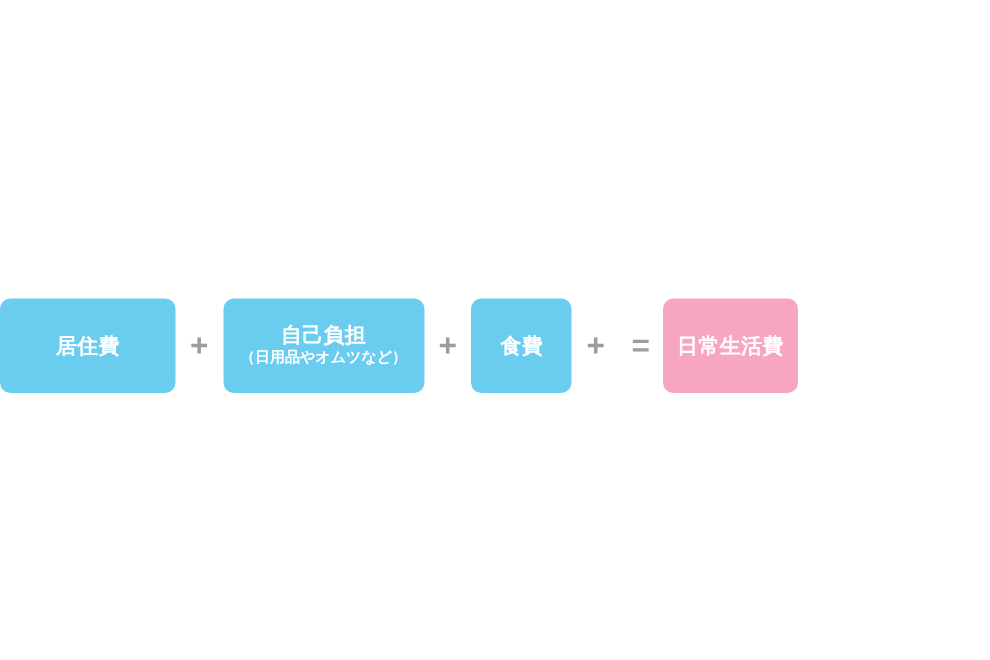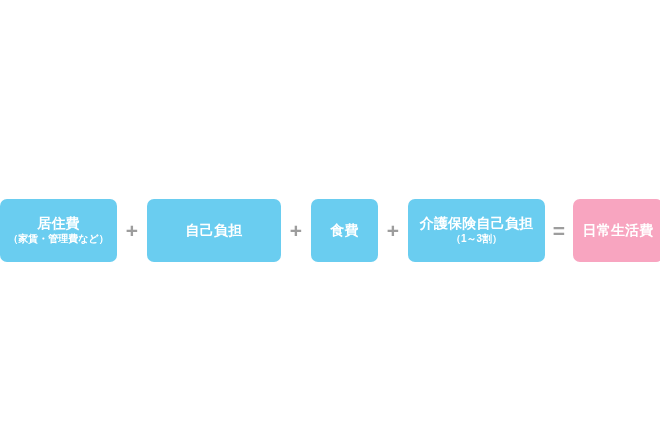--- a/index.html
+++ b/index.html
@@ -106,41 +106,37 @@
 </style>
 </head>
 <body>
 
 <div id="diagram-stage">
 
   <div id="equation-row">
 
     <div id="box-housing" class="term-box blue">
       <div class="term-title">居住費</div>
-      <div class="term-sub">（家賃・管理費など）</div>
     </div>
 
     <div class="operator plus-op">+</div>
 
     <div id="box-daily-living" class="term-box blue">
       <div class="term-title">自己負担</div>
+      <div class="term-sub">（日用品やオムツなど）</div>
     </div>
 
     <div class="operator plus-op">+</div>
 
     <div id="box-food" class="term-box blue">
       <div class="term-title">食費</div>
     </div>
 
     <div class="operator plus-op">+</div>
 
-    <div id="box-insurance" class="term-box blue">
-      <div class="term-title">介護保険自己負担</div>
-      <div class="term-sub">（1～3割）</div>
-    </div>
 
     <div class="operator equals-op">=</div>
 
     <div id="box-self-pay" class="term-box pink">
       <div class="term-title">日常生活費</div>
     </div>
 
   </div>
 
 </div>

